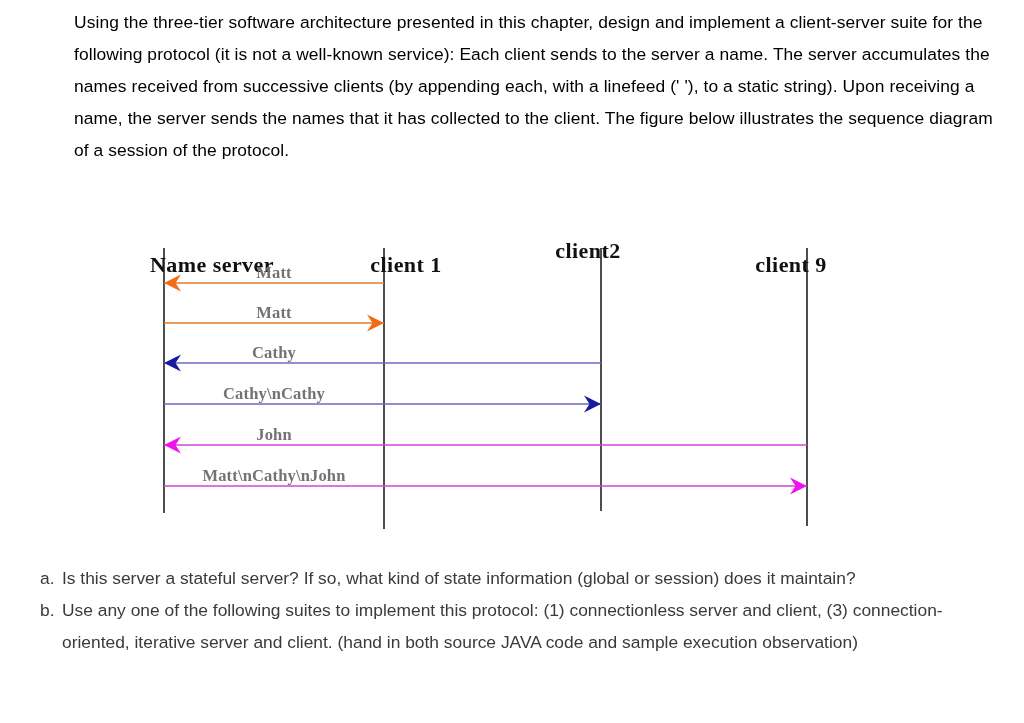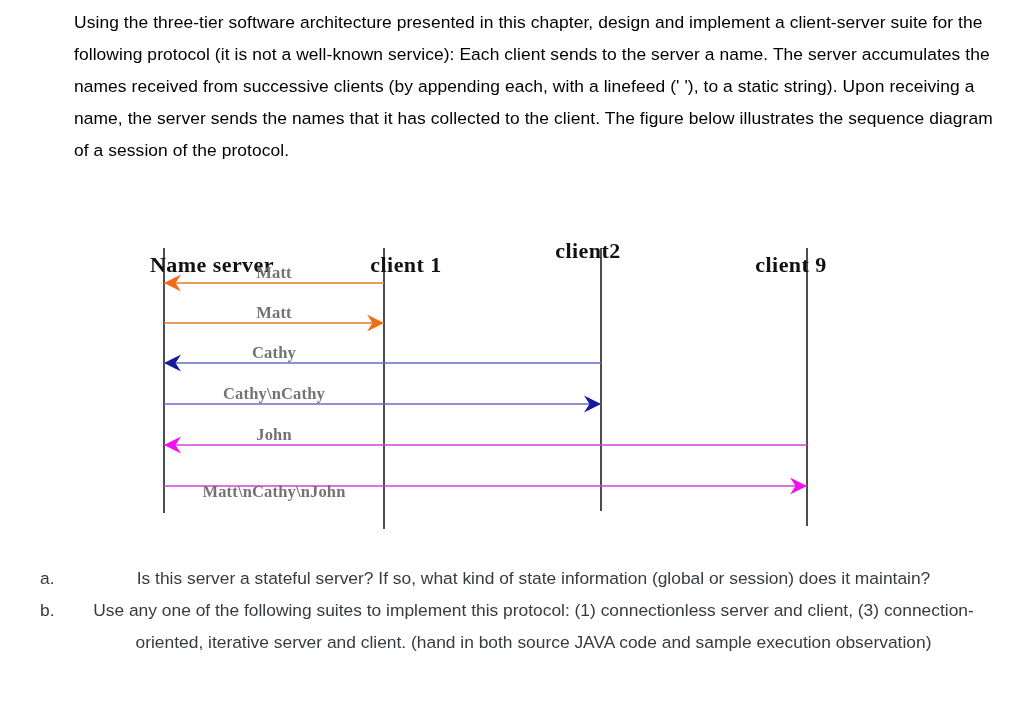--- a/index.html
+++ b/index.html
@@ -71,21 +71,21 @@
     color: #363b40;
   }
   .qitem {
     display: flex;
     align-items: flex-start;
   }
   .qmarker {
     width: 22px;
     flex: 0 0 22px;
   }
-  .qtext { flex: 1 1 auto; text-align: center; }
+  .qtext { flex: 1 1 auto; }
 </style>
 </head>
 <body>
 
 <div class="prose">
   <p>Using the three-tier software architecture presented in this chapter, design and implement a client-server suite for the following protocol (it is not a well-known service): Each client sends to the server a name. The server accumulates the names received from successive clients (by appending each, with a linefeed (' '), to a static string). Upon receiving a name, the server sends the names that it has collected to the client. The figure below illustrates the sequence diagram of a session of the protocol.</p>
 </div>
 
 <div class="diagram">
   <svg width="1024" height="330" viewBox="0 0 1024 330">
@@ -115,21 +115,21 @@
       <div class="lifeline-label" style="left: 406px; top: 14px; transform: translateX(-50%);">client 1</div>
       <div class="lifeline-label" style="left: 588px; top: 0; transform: translateX(-50%);">client2</div>
       <div class="lifeline-label" style="left: 791px; top: 14px; transform: translateX(-50%);">client 9</div>
     </div>
   <div id="message-labels">
       <div class="msg-label" style="top: 53px; left: 274px; transform: translateX(-50%);">Matt</div>
       <div class="msg-label" style="top: 93px; left: 274px; transform: translateX(-50%);">Matt</div>
       <div class="msg-label" style="top: 133px; left: 274px; transform: translateX(-50%);">Cathy</div>
       <div class="msg-label" style="top: 174px; left: 274px; transform: translateX(-50%);">Cathy\nCathy</div>
       <div class="msg-label" style="top: 215px; left: 274px; transform: translateX(-50%);">John</div>
-      <div class="msg-label" style="top: 256px; left: 274px; transform: translateX(-50%); margin-top: 16px;">Matt\nCathy\nJohn</div>
+      <div class="msg-label" style="top: 256px; left: 274px; transform: translateX(-50%);">Matt\nCathy\nJohn</div>
     </div>
 </div>
 
 <div class="qlist">
   <div class="qitem">
     <div class="qmarker">a.</div>
     <div class="qtext">Is this server a stateful server? If so, what kind of state information (global or session) does it maintain?</div>
   </div>
   <div class="qitem">
     <div class="qmarker">b.</div>

